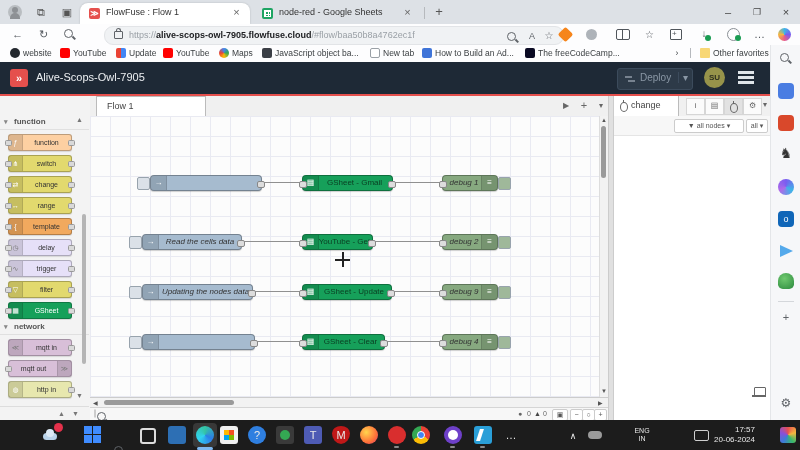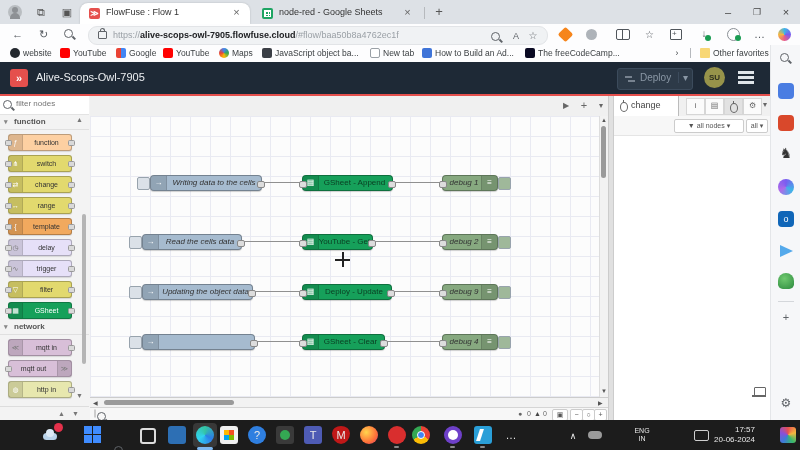--- a/index.html
+++ b/index.html
@@ -21,21 +21,21 @@
   .ff-logo{background:#e5504d;color:#fff;font-weight:bold;text-align:center;}
   .ff-logo:before{content:"≫";font-size:8px;line-height:11px;display:block;}
   .sheets-ico{background:#1da462;}
   .sheets-ico:before{content:"";position:absolute;left:2px;top:2px;right:2px;bottom:2px;
     background:linear-gradient(#fff 1px,transparent 1px),linear-gradient(90deg,#fff 1px,transparent 1px);
     background-size:3px 3px;border:1px solid #fff;}
   .tab-divider{top:7px;width:1px;height:12px;background:#b6b9bd;}
   .win-btn{top:0px;width:26px;height:24px;text-align:center;line-height:24px;font-size:11px;color:#444;}
   #toolbar{left:0;top:24px;width:800px;height:21px;background:#fdfdfe;border-bottom:1px solid #ebebeb;}
   .tb-ico{top:3px;width:15px;height:15px;color:#50555b;font-size:11px;line-height:15px;text-align:center;}
-  #urlpill{left:88px;top:2px;width:458px;height:17px;border-radius:9px;background:#f0f2f4;border:1px solid #e2e4e7;}
+  #urlpill{left:104px;top:2px;width:458px;height:17px;border-radius:9px;background:#f0f2f4;border:1px solid #e2e4e7;}
   .lock-ico{position:absolute;left:9px;top:4px;width:7px;height:6px;border:1px solid #5f6368;border-radius:1px;}
   .lock-ico:before{content:"";position:absolute;left:1px;top:-4px;width:3px;height:3px;border:1px solid #5f6368;border-bottom:none;border-radius:3px 3px 0 0;}
   #urltext{position:absolute;left:24px;top:3px;font-size:9px;color:#9aa0a6;white-space:nowrap;}
   #urltext b{color:#202124;font-weight:bold;}
   .pill-ico{top:4px;width:12px;height:10px;font-size:9px;line-height:10px;color:#5f6368;text-align:center;}
   .fox{width:11px;height:11px;background:#f6851b;transform:rotate(45deg);border-radius:2px;top:5px;}
   .grey-dot{width:11px;height:11px;border-radius:50%;background:#aeb3b9;top:5px;}
   .split-ico{width:12px;height:9px;border:1px solid #50555b;border-radius:2px;top:5px;}
   .split-ico:before{content:"";position:absolute;left:5px;top:0;width:1px;height:9px;background:#50555b;}
   .collections-ico{width:10px;height:9px;border:1px solid #50555b;border-radius:1px;top:5px;}
@@ -206,21 +206,21 @@
     <div class="abs bm" style="left:10px;">
         <span class="bico" style="background:#24292f;border-radius:50%;"></span>
         <span class="btxt">website</span>
       </div>
     <div class="abs bm" style="left:60px;">
         <span class="bico" style="background:#ff0000;"></span>
         <span class="btxt">YouTube</span>
       </div>
     <div class="abs bm" style="left:116px;">
         <span class="bico" style="background:linear-gradient(90deg,#ea4335 50%,#4285f4 50%);"></span>
-        <span class="btxt">Google</span>
+        <span class="btxt">Update</span>
       </div>
     <div class="abs bm" style="left:163px;">
         <span class="bico" style="background:#ff0000;"></span>
         <span class="btxt">YouTube</span>
       </div>
     <div class="abs bm" style="left:219px;">
         <span class="bico" style="background:conic-gradient(#4285f4,#34a853,#fbbc05,#ea4335,#4285f4);border-radius:50%;"></span>
         <span class="btxt">Maps</span>
       </div>
     <div class="abs bm" style="left:262px;">
@@ -276,24 +276,20 @@
           <i style="top:0;"></i>
           <i style="top:5px;"></i>
           <i style="top:10px;"></i>
         </div>
     </div>
     <div id="redline" class="abs"></div>
 
     <div id="workspace" class="abs">
 
       <div id="palette" class="abs">
-        <div id="palsearch" class="abs">
-          <span class="abs mag" style="left:1px;top:2px;width:13px;height:13px;"></span>
-          <input placeholder="filter nodes" style="">
-        </div>
         <div class="abs cat" style="top:19px;">
           <span class="caret">▾</span>
           <span class="clabel">function</span>
         </div>
 
         <div class="abs pnode" style="top: 38px; background: rgb(253, 208, 162);">
             <span class="picon">ƒ</span>
             <span class="plabel">function</span>
             <span class="pport pl"></span>
             <span class="pport pr"></span>
@@ -373,38 +369,38 @@
             <span class="thumb"></span>
           </div>
         <div id="palfooter" class="abs">
           <span class="abs tiny-caret" style="left:58px;top:3px;">▲</span>
           <span class="abs tiny-caret" style="left:72px;top:3px;">▼</span>
         </div>
       </div>
 
       <div id="canvascol" class="abs">
         <div id="flowtabs" class="abs">
+          <div id="flowtab-active" class="abs">Flow 1</div>
           <div class="abs ft-btn" style="left:468px;">▶</div>
           <div class="abs ft-btn" style="left:486px;font-size:11px;">+</div>
           <div class="abs ft-btn" style="left:503px;">▾</div>
         </div>
 
         <div id="canvas" class="abs">
 
           <div class="wire" style="left:172px;top:66px;width:40px;"></div>
           <div class="wire" style="left:303px;top:66px;width:49px;"></div>
           <div class="node inject" style="left: 60px; top: 59px; width: 112px; background: rgb(166, 187, 207);">
             <span class="side-btn" style="left:-14px;top:1px;"></span>
             <span class="nicon ileft">→</span>
-            <span class="nlabel">Writing data to the cells</span>
             <span class="port pr"></span>
           </div>
           <div class="node gsheetn" style="left: 212px; top: 59px; width: 91px; background: rgb(22, 160, 90);">
             <span class="nicon ileft">▦</span>
-            <span class="nlabel">GSheet - Append</span>
+            <span class="nlabel">GSheet - Gmail</span>
             <span class="port pl"></span>
               <span class="port pr"></span>
           </div>
           <div class="node debugn" style="left: 352px; top: 59px; width: 56px; background: rgb(135, 169, 128);">
             <span class="nicon iright">≡</span>
             <span class="nlabel">debug 1</span>
             <span class="port pl"></span>
             <span class="side-btn" style="right:-14px;top:1px;background:#9fb89a;"></span>
           </div>
 
@@ -427,26 +423,26 @@
             <span class="nlabel">debug 2</span>
             <span class="port pl"></span>
             <span class="side-btn" style="right:-14px;top:1px;background:#9fb89a;"></span>
           </div>
 
           <div class="wire" style="left:163px;top:175px;width:49px;"></div>
           <div class="wire" style="left:302px;top:175px;width:50px;"></div>
           <div class="node inject" style="left: 52px; top: 168px; width: 111px; background: rgb(166, 187, 207);">
             <span class="side-btn" style="left:-14px;top:1px;"></span>
             <span class="nicon ileft">→</span>
-            <span class="nlabel">Updating the object data</span>
+            <span class="nlabel">Updating the nodes data</span>
             <span class="port pr"></span>
           </div>
           <div class="node gsheetn" style="left: 212px; top: 168px; width: 90px; background: rgb(22, 160, 90);">
             <span class="nicon ileft">▦</span>
-            <span class="nlabel">Deploy - Update</span>
+            <span class="nlabel">GSheet - Update</span>
             <span class="port pl"></span>
               <span class="port pr"></span>
           </div>
           <div class="node debugn" style="left: 352px; top: 168px; width: 56px; background: rgb(135, 169, 128);">
             <span class="nicon iright">≡</span>
             <span class="nlabel">debug 9</span>
             <span class="port pl"></span>
             <span class="side-btn" style="right:-14px;top:1px;background:#9fb89a;"></span>
           </div>
 

